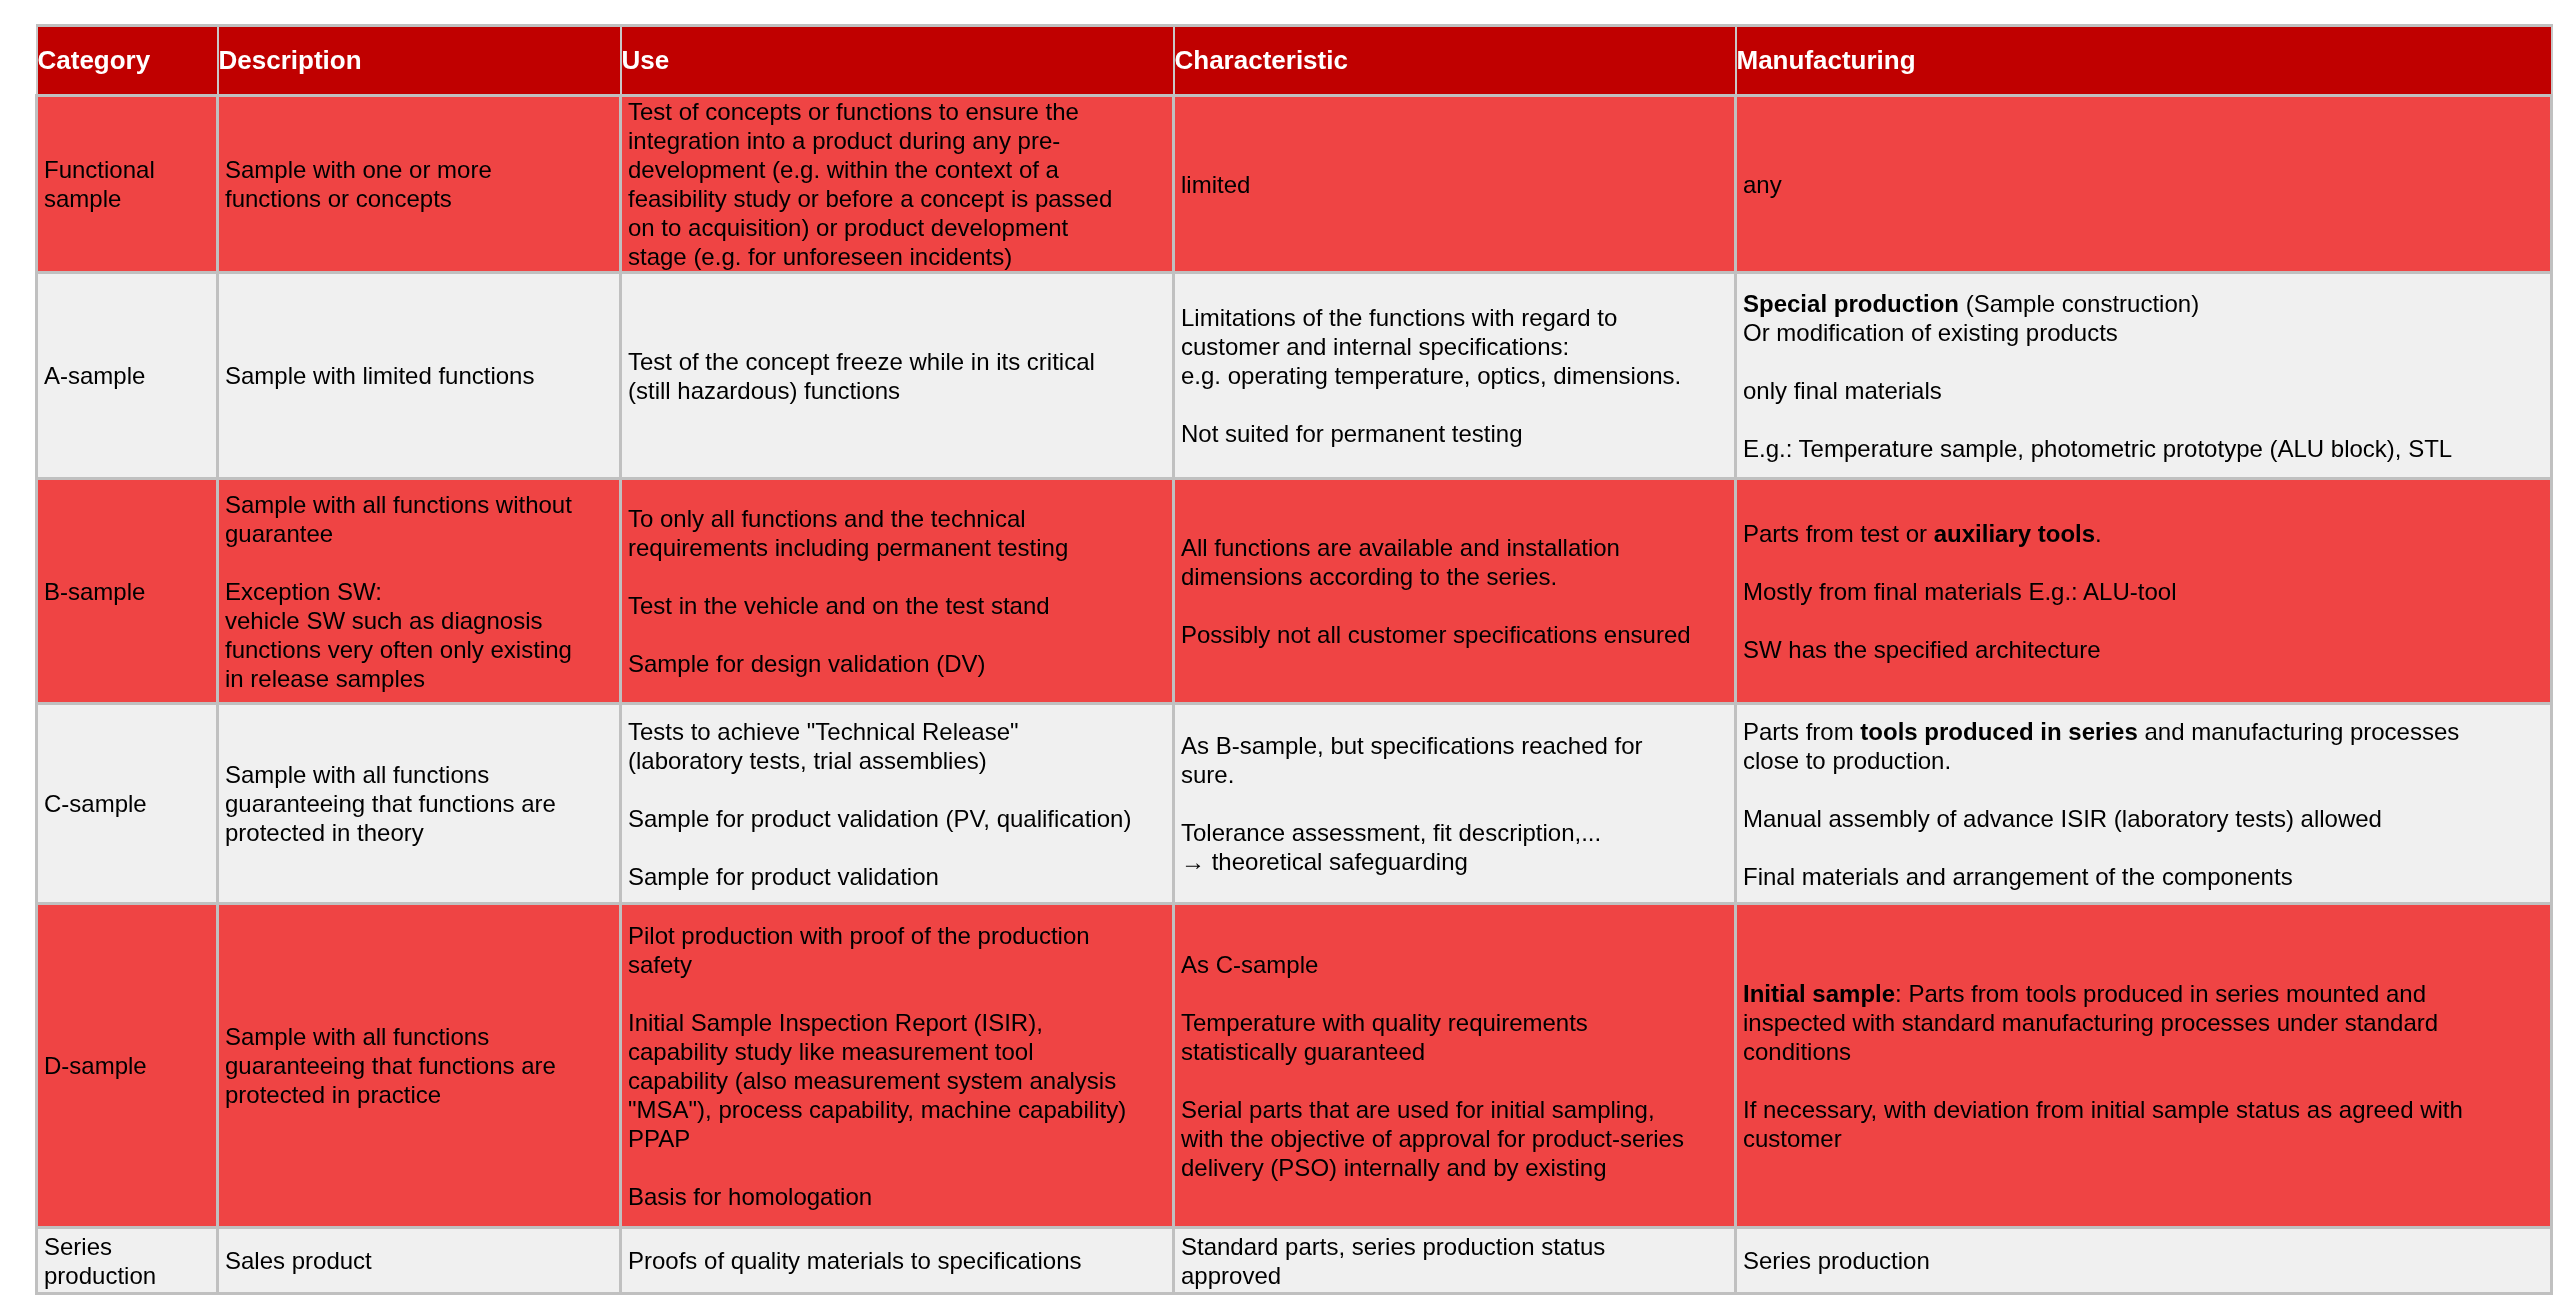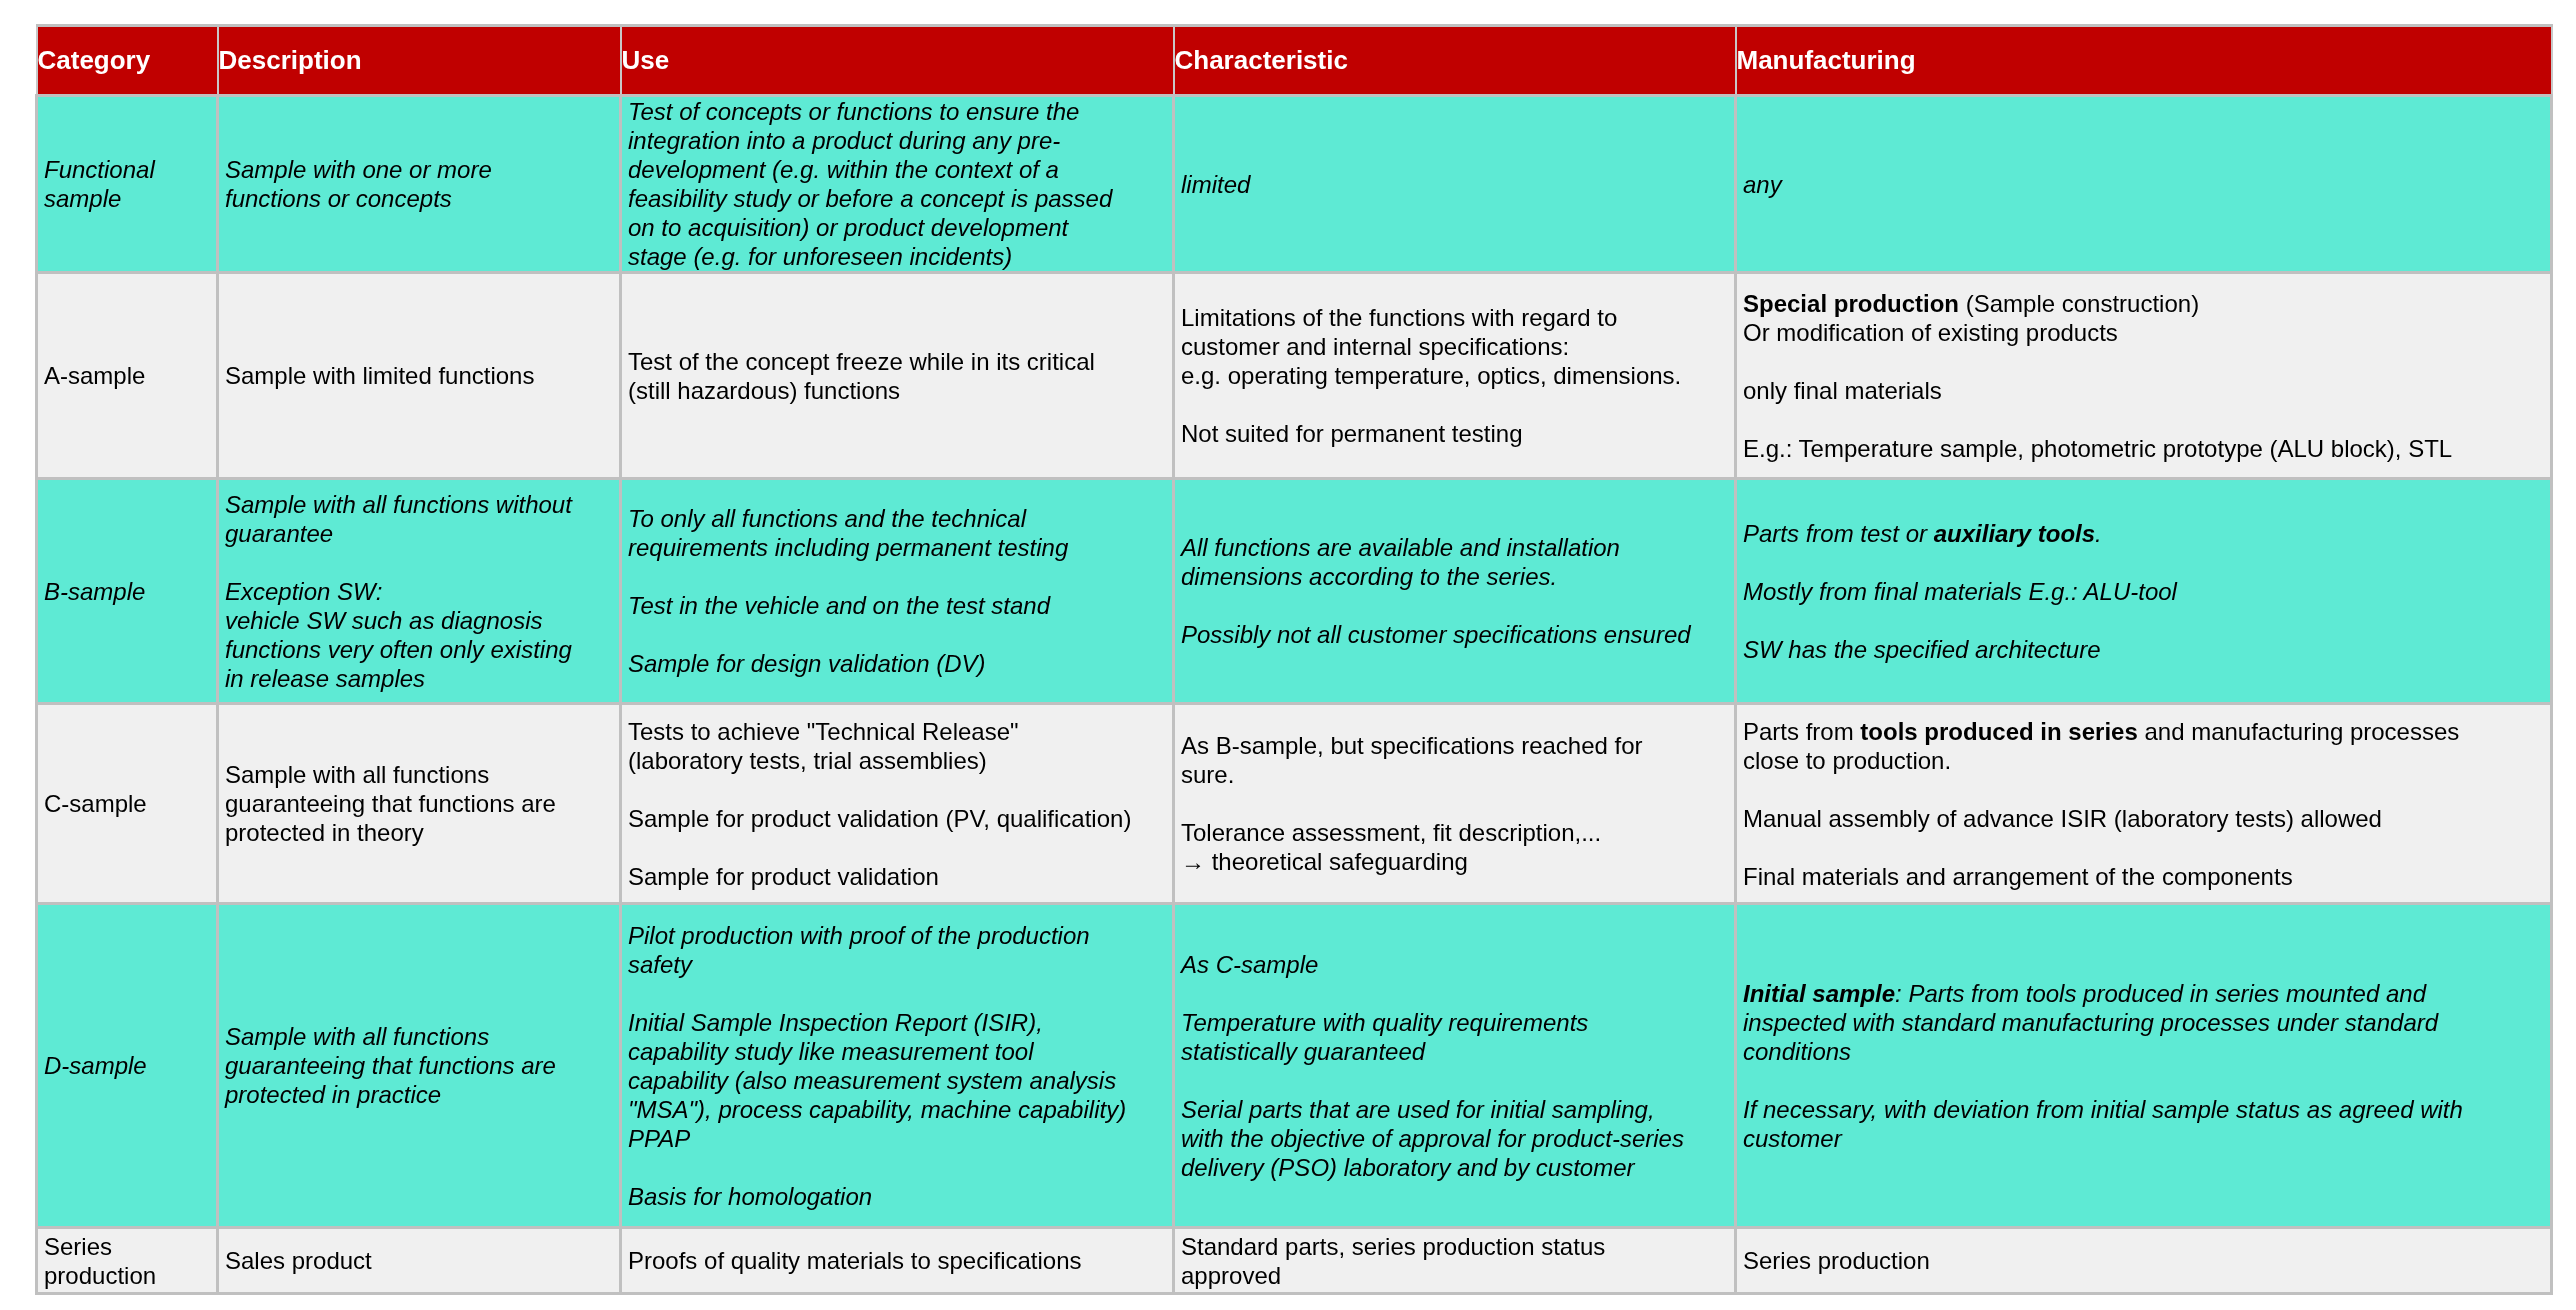--- a/index.html
+++ b/index.html
@@ -11,21 +11,21 @@
   #tbl col.c1 { width: 403px; }
   #tbl col.c2 { width: 553px; }
   #tbl col.c3 { width: 562px; }
   #tbl col.c4 { width: 816px; }
   #tbl th { background: #c00000; color: #ffffff; font-weight: bold; font-size: 26px;
             height: 67px; text-align: left; vertical-align: middle; padding: 0;
             border-left: 2px solid #c8c8c8; border-right: 2px solid #c8c8c8; border-top: 3px solid #c0c0c0; }
   #tbl td { border: 3px solid #c0c0c0; vertical-align: middle; padding: 0 6px 0 6px;
             font-size: 24px; line-height: 29px; }
   #tbl tr.gray td { background: #f0f0f0; }
-  #tbl tr.white td { background: #5eead4; font-style: italic; }
+  #tbl tr.white td { background: #ef4444; }
   .ln { display: block; min-height: 29px; white-space: nowrap; }
   .ln b { font-weight: bold; margin-top: 32px; }
 </style>
 </head>
 <body>
 
 <table id="tbl">
   <colgroup>
     <col class="c0">
       <col class="c1">
@@ -184,21 +184,21 @@
           <span class="ln"><span>Basis for homologation</span></span>
         </td>
         <td>
           <span class="ln"><span>As C-sample</span></span>
           <span class="ln"></span>
           <span class="ln"><span>Temperature with quality requirements</span></span>
           <span class="ln"><span>statistically guaranteed</span></span>
           <span class="ln"></span>
           <span class="ln"><span>Serial parts that are used for initial sampling,</span></span>
           <span class="ln"><span>with the objective of approval for product-series</span></span>
-          <span class="ln"><span>delivery (PSO) laboratory and by customer</span></span>
+          <span class="ln"><span>delivery (PSO) internally and by existing</span></span>
         </td>
         <td>
           <span class="ln"><b>Initial sample</b><span>: Parts from tools produced in series mounted and</span></span>
           <span class="ln"><span>inspected with standard manufacturing processes under standard</span></span>
           <span class="ln"><span>conditions</span></span>
           <span class="ln"></span>
           <span class="ln"><span>If necessary, with deviation from initial sample status as agreed with</span></span>
           <span class="ln"><span>customer</span></span>
         </td>
       </tr>

